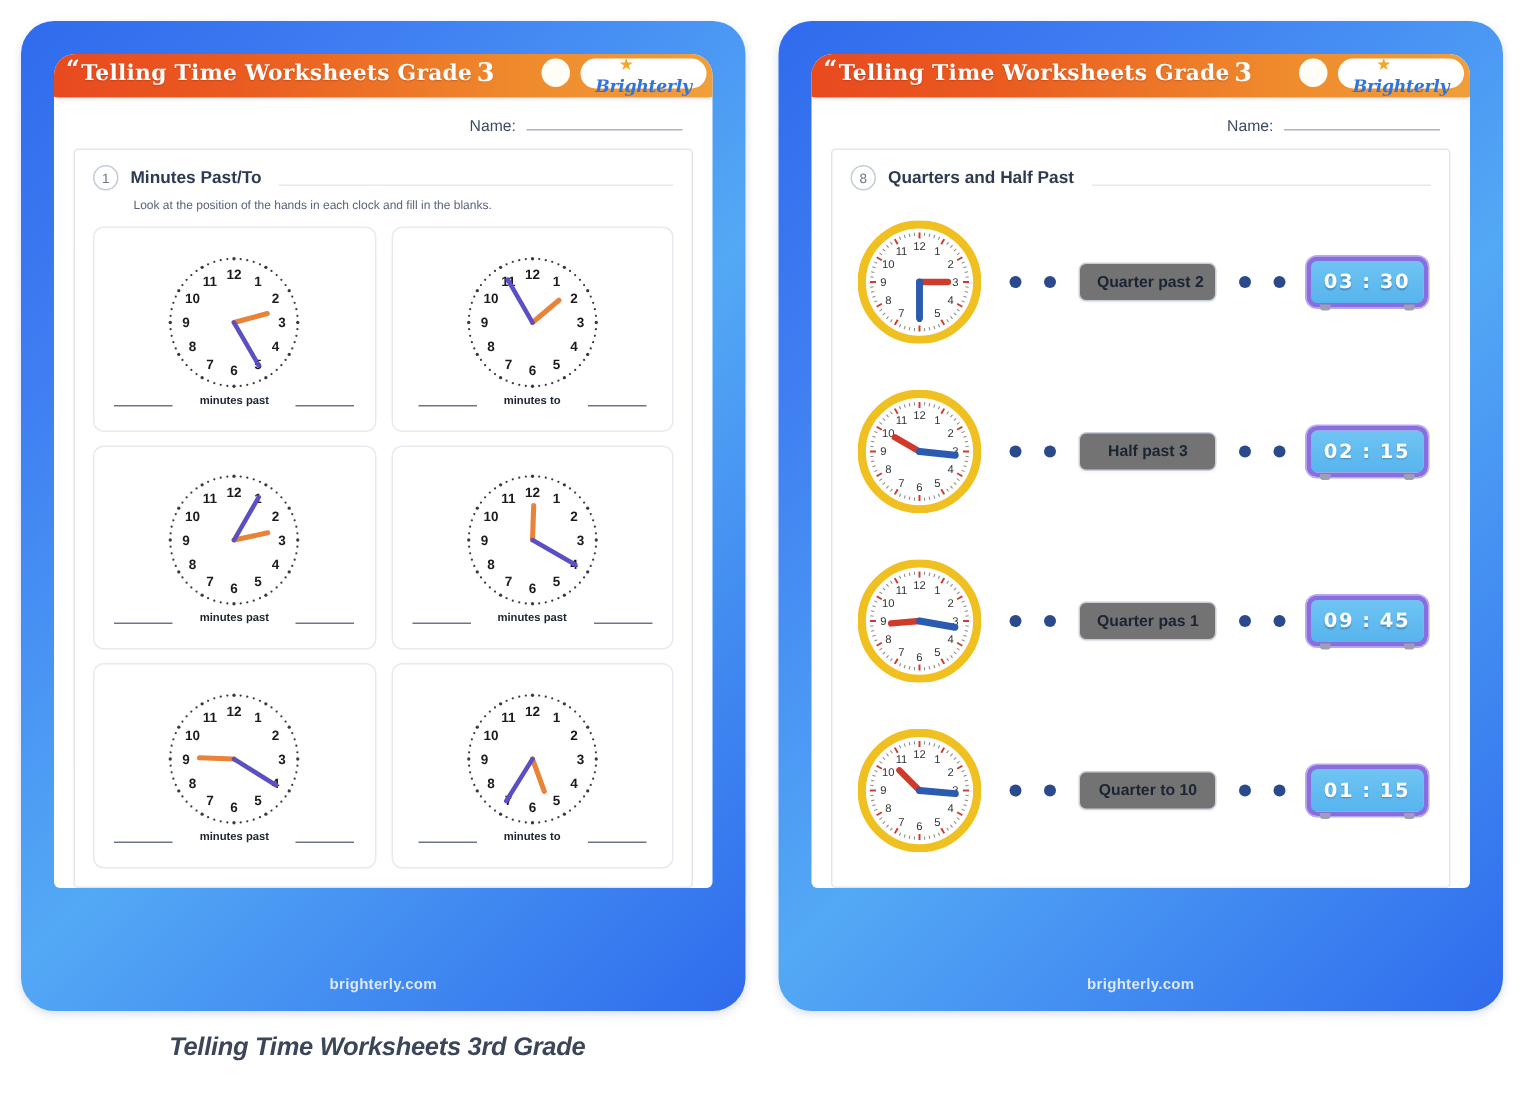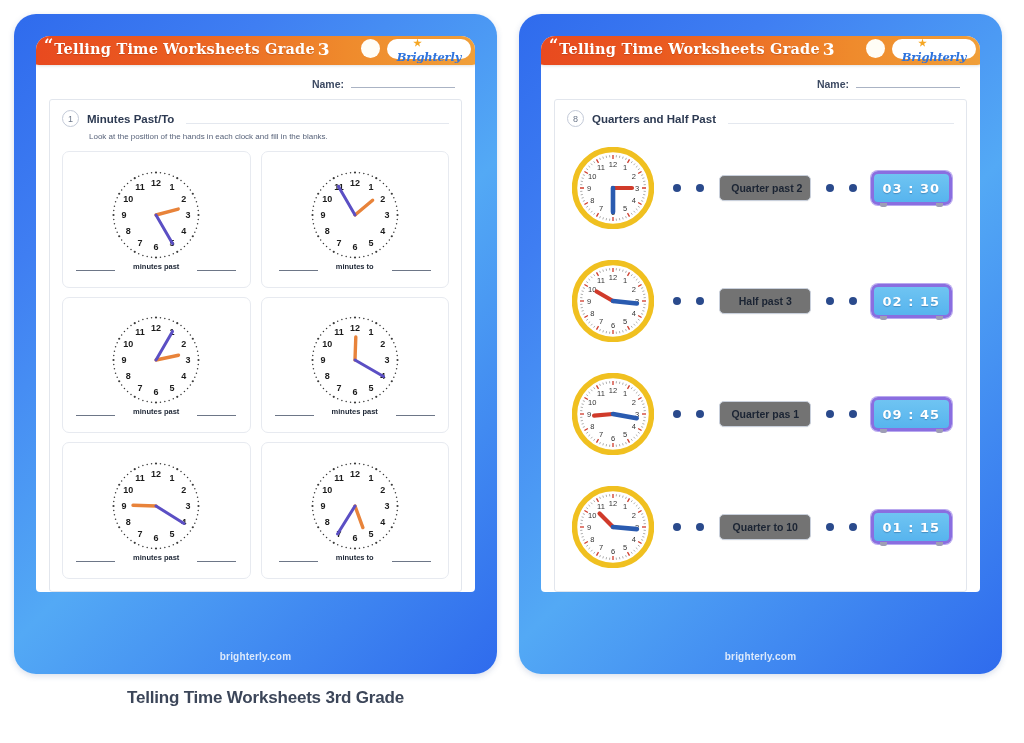--- a/index.html
+++ b/index.html
@@ -77,21 +77,21 @@
   }
   .logo-star {
     position: absolute; top: 0px; left: 26px;
     width: 9px; height: 9px;
     background: #f5a623;
     clip-path: polygon(50% 0%,61% 35%,98% 35%,68% 57%,79% 91%,50% 70%,21% 91%,32% 57%,2% 35%,39% 35%);
   }
 
   
   .name-row { display: flex; justify-content: flex-end; align-items: baseline; padding: 13px 20px 9px 0; }
-  .name-label { font-size: 10.5px; color: #3d4a63; font-weight: 700; margin-right: 7px; }
+  .name-label { font-size: 10.5px; color: #3d4a63; font-weight: 400; margin-right: 7px; }
   .name-line { width: 104px; border-bottom: 1px solid #aab3c4; height: 1px; }
 
   
   .section-box {
     margin: 0 13px 0 13px;
     border: 1px solid #e2e6ed;
     border-radius: 3px;
     flex: 1;
     padding: 10px 12px 8px 12px;
     display: flex; flex-direction: column;
@@ -168,21 +168,21 @@
 
   
   .footer {
     height: 36px; display: flex; align-items: center; justify-content: center;
     flex: none;
     margin-top: 46px;
   }
   .footer-text { color: #dce9fb; font-size: 10px; font-weight: bold; letter-spacing: .2px; }
 
   
-  .captions { position: absolute; left: 24px; top: 688px; width: 996px; display: flex; gap: 10px; }
+  .captions { position: absolute; left: 10px; top: 688px; width: 996px; display: flex; gap: 10px; font-style: italic; }
   .caption {
     width: 483px; text-align: center;
     font-size: 17px; font-weight: bold; color: #3c4659;
     letter-spacing: -.2px;
   }
 </style>
 </head>
 <body>
 
 <div class="page">

